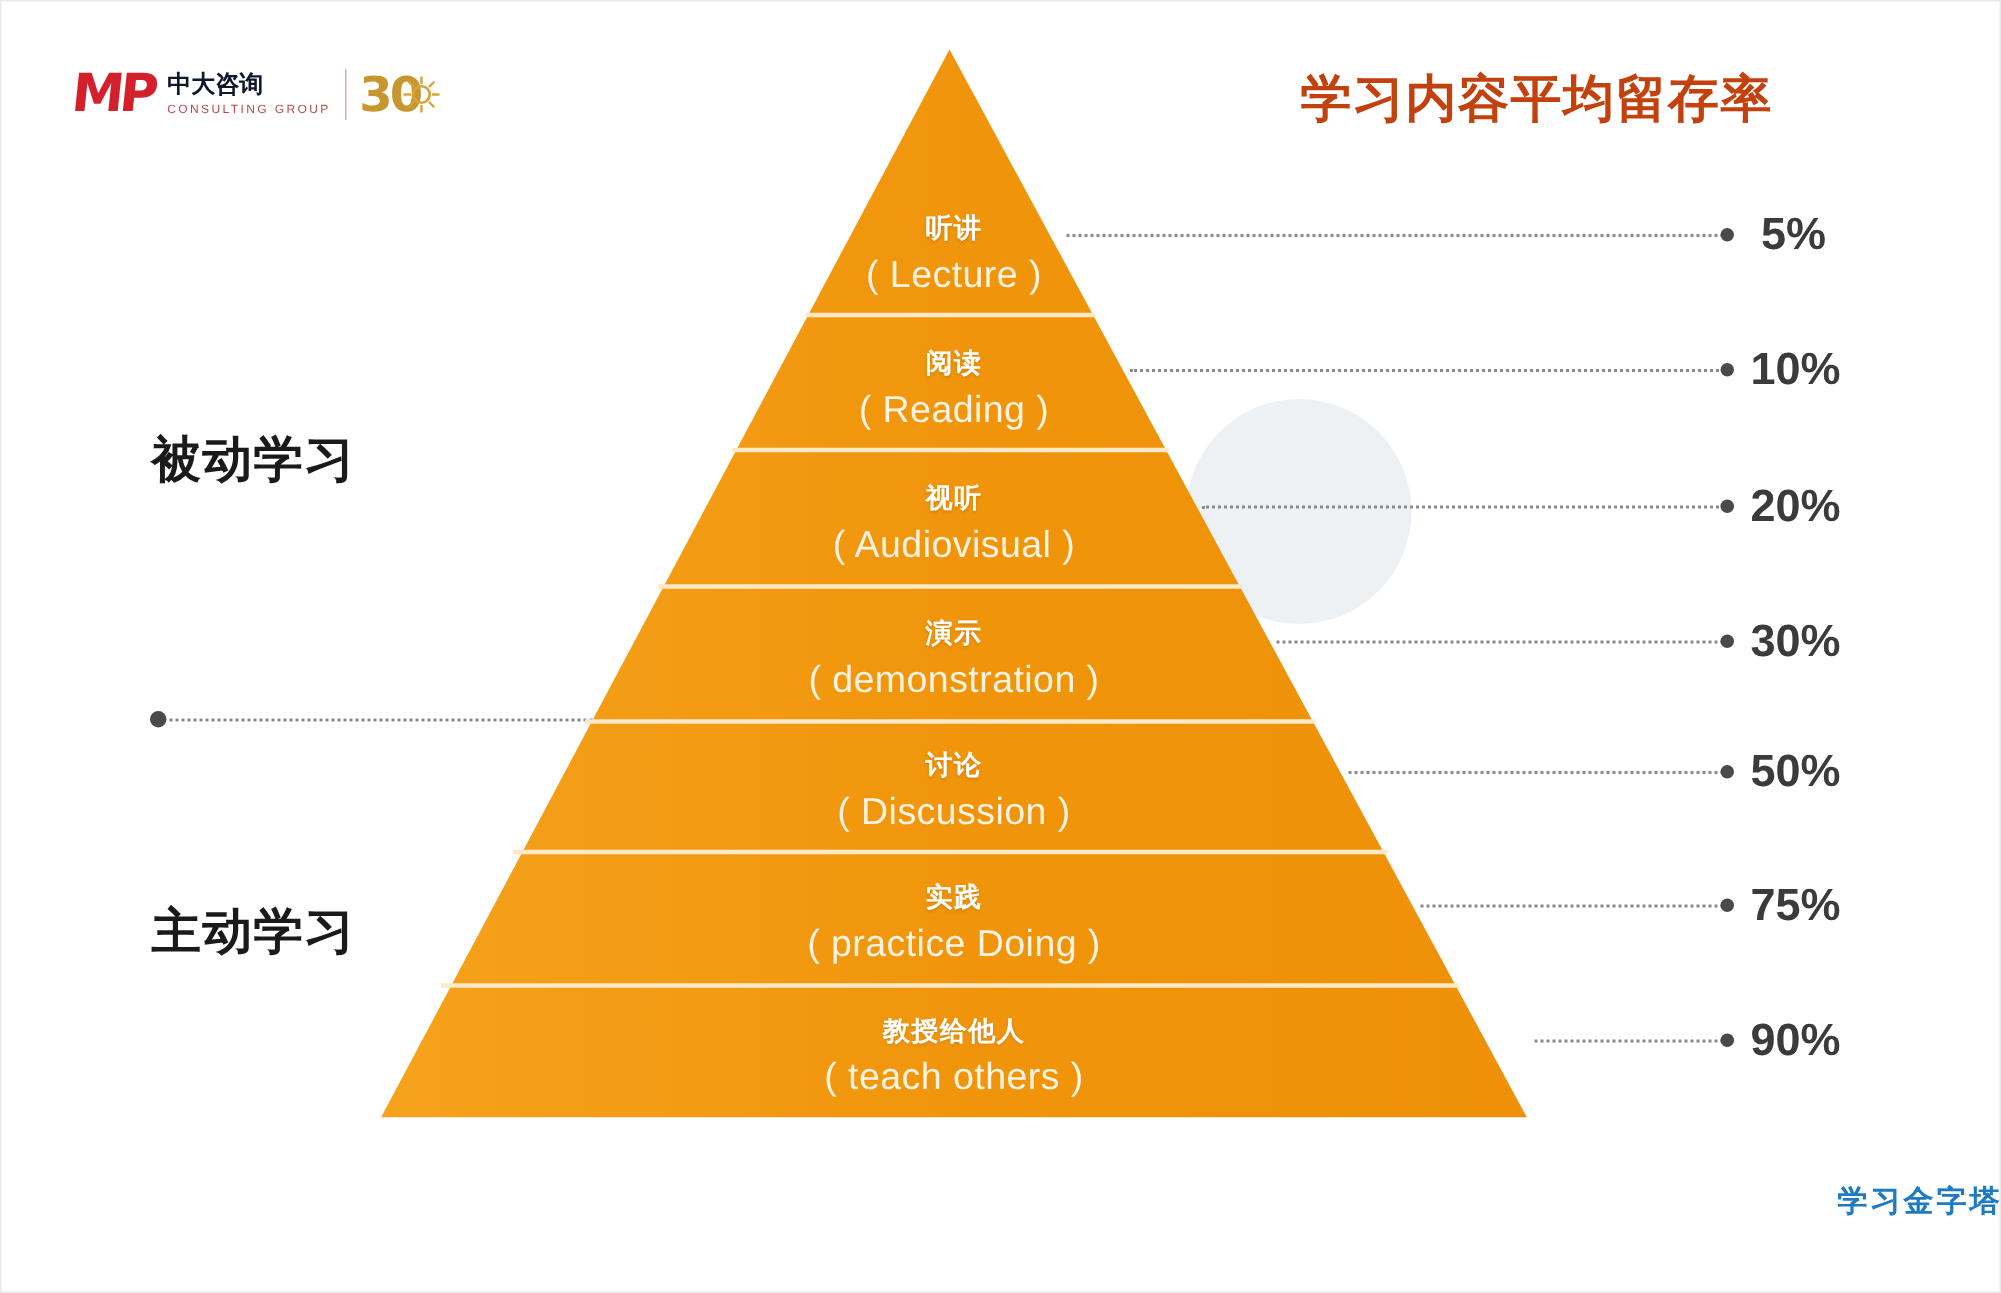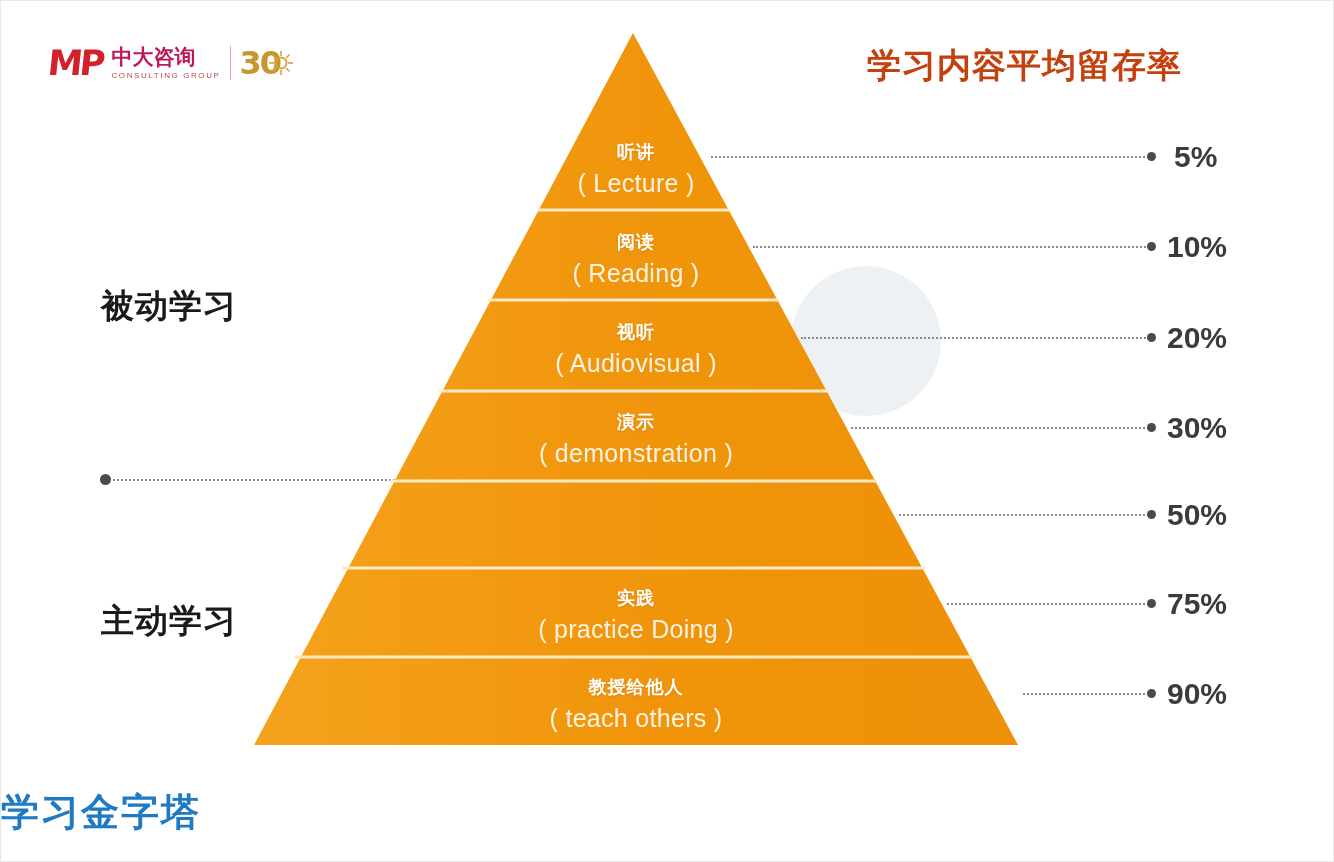--- a/index.html
+++ b/index.html
@@ -66,23 +66,23 @@
     font-family: "DejaVu Sans", sans-serif;
     transform: skewX(-6deg);
   }
   .logo-cn-block {
     margin-left: 9px;
     display: flex;
     flex-direction: column;
     justify-content: center;
   }
   .logo-cn {
-    font-size: 21px;
-    font-weight: bold;
-    color: #be185d;
+    font-size: 16px;
+    font-weight: bold;
+    color: #0f172a;
     line-height: 1.05;
     letter-spacing: 0px;
   }
   .logo-en {
     font-size: 8px;
     color: #b9494c;
     letter-spacing: 1.6px;
     margin-top: 2px;
   }
   .logo-divider {
@@ -132,22 +132,22 @@
     white-space: nowrap;
   }
   .side-label.passive { left: 100px; top: 283px; }
   .side-label.active  { left: 100px; top: 598px; }
 
   .caption {
     position: absolute;
     left: 0;
     top: 786px;
     width: 1334px;
-    text-align: left;
-    font-size: 38px;
+    text-align: right;
+    font-size: 20px;
     font-weight: bold;
     color: #1f7ac4;
     letter-spacing: 2px;
   }
 
   
   .pyramid-wrap {
     position: absolute;
     left: 253px;
     top: 32px;
@@ -294,20 +294,24 @@
       <div class="tier-en">( Reading )</div>
     </div>
     <div class="tier-label" style="top:284px">
       <div class="tier-cn">视听</div>
       <div class="tier-en">( Audiovisual )</div>
     </div>
     <div class="tier-label" style="top:374px">
       <div class="tier-cn">演示</div>
       <div class="tier-en">( demonstration )</div>
     </div>
+    <div class="tier-label" style="top:462px">
+      <div class="tier-cn">讨论</div>
+      <div class="tier-en">( Discussion )</div>
+    </div>
     <div class="tier-label" style="top:550px">
       <div class="tier-cn">实践</div>
       <div class="tier-en">( practice Doing )</div>
     </div>
     <div class="tier-label" style="top:639px">
       <div class="tier-cn">教授给他人</div>
       <div class="tier-en">( teach others )</div>
     </div>
   </div>
 

